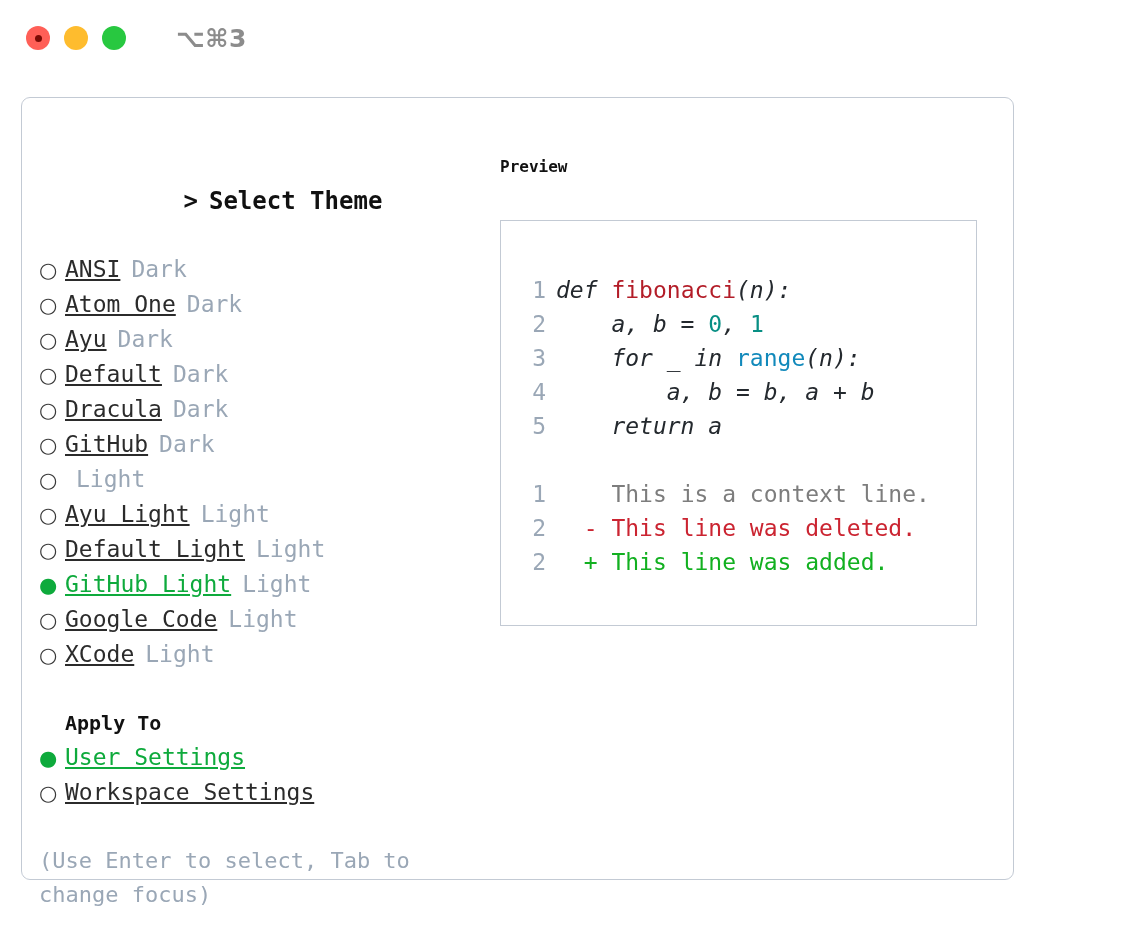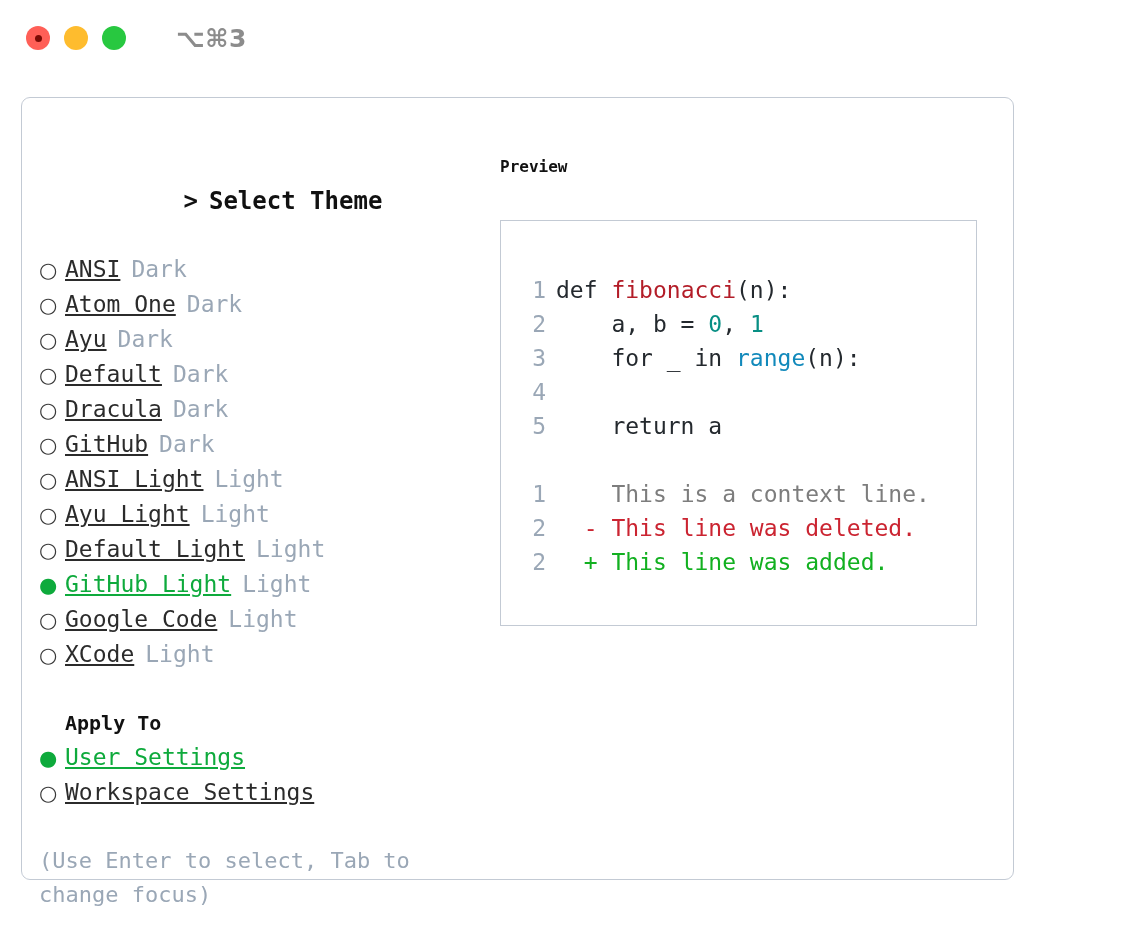--- a/index.html
+++ b/index.html
@@ -182,21 +182,21 @@
     white-space: pre;
   }
   .lnum {
     display: inline-block;
     width: 26px;
     flex: 0 0 26px;
     text-align: right;
     color: #9aa7b6;
     padding-right: 10px;
   }
-  .ctext { color: #24292e; }
+  .ctext { color: #24292e; font-style: italic; }
 
   .blank-line { height: 34px; }
 
   .tok-fn   { color: #b31d28; }
   .tok-num  { color: #088f84; }
   .tok-call { color: #1189bb; }
 
   .diff-ctx { color: #7d7d7d; }
   .diff-del { color: #cb2431; }
   .diff-add { color: #12b020; }
@@ -224,21 +224,21 @@
           <span class="caret">&gt;</span><span style="padding-left:11px;margin-top:20px;">Select Theme</span>
         </div>
 
         <div id="theme-list">
             <div class="opt"><span class="bullet">○</span><span class="opt-label">ANSI</span><span class="opt-tag">Dark</span></div>
             <div class="opt"><span class="bullet">○</span><span class="opt-label">Atom One</span><span class="opt-tag">Dark</span></div>
             <div class="opt"><span class="bullet">○</span><span class="opt-label">Ayu</span><span class="opt-tag">Dark</span></div>
             <div class="opt"><span class="bullet">○</span><span class="opt-label">Default</span><span class="opt-tag">Dark</span></div>
             <div class="opt"><span class="bullet">○</span><span class="opt-label">Dracula</span><span class="opt-tag">Dark</span></div>
             <div class="opt"><span class="bullet">○</span><span class="opt-label">GitHub</span><span class="opt-tag">Dark</span></div>
-            <div class="opt"><span class="bullet">○</span><span class="opt-label">ANSI Light</span><span class="opt-tag">Light</span></div>
+            <div class="opt"><span class="bullet">○</span><span class="opt-tag">Light</span></div>
             <div class="opt"><span class="bullet">○</span><span class="opt-label">Ayu Light</span><span class="opt-tag">Light</span></div>
             <div class="opt"><span class="bullet">○</span><span class="opt-label">Default Light</span><span class="opt-tag">Light</span></div>
             <div class="opt selected"><span class="bullet sel">●</span><span class="opt-label">GitHub Light</span><span class="opt-tag">Light</span></div>
             <div class="opt"><span class="bullet">○</span><span class="opt-label">Google Code</span><span class="opt-tag">Light</span></div>
             <div class="opt"><span class="bullet">○</span><span class="opt-label">XCode</span><span class="opt-tag">Light</span></div>
           </div>
 
         <div class="spacer-lg"></div>
 
         <div class="group-title">Apply To</div>
@@ -254,21 +254,21 @@
       </div>
 
       <div class="col-right">
         <div class="preview-title">Preview</div>
 
         <div class="preview-box">
           <div id="code-block">
               <div class="code-line"><span class="lnum">1</span><span class="ctext">def </span><span class="tok-fn">fibonacci</span><span class="ctext">(n):</span></div>
               <div class="code-line"><span class="lnum">2</span><span class="ctext">    a, b = </span><span class="tok-num">0</span><span class="ctext">, </span><span class="tok-num">1</span></div>
               <div class="code-line"><span class="lnum">3</span><span class="ctext">    for _ in </span><span class="tok-call">range</span><span class="ctext">(n):</span></div>
-              <div class="code-line"><span class="lnum">4</span></div>
+              <div class="code-line"><span class="lnum">4</span><span class="ctext">        a, b = b, a + b</span></div>
               <div class="code-line"><span class="lnum">5</span><span class="ctext">    return a</span></div>
             </div>
           <div class="blank-line"></div>
           <div id="diff-block">
               <div class="code-line"><span class="lnum">1</span><span class="diff-ctx">    </span><span class="diff-ctx">This is a context line.</span></div>
               <div class="code-line"><span class="lnum">2</span><span class="diff-del">  - </span><span class="diff-del">This line was deleted.</span></div>
               <div class="code-line"><span class="lnum">2</span><span class="diff-add">  + </span><span class="diff-add">This line was added.</span></div>
             </div>
         </div>
       </div>

